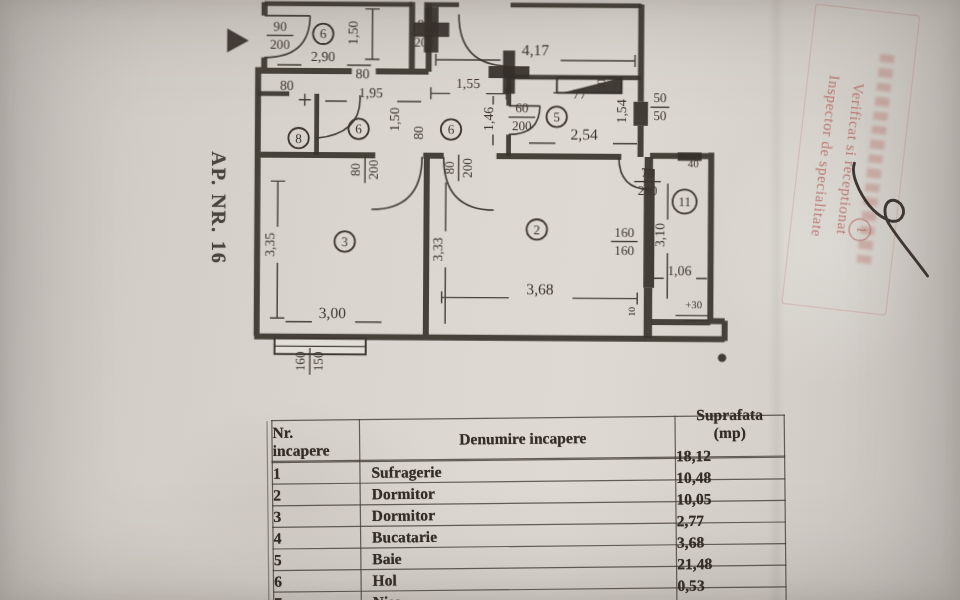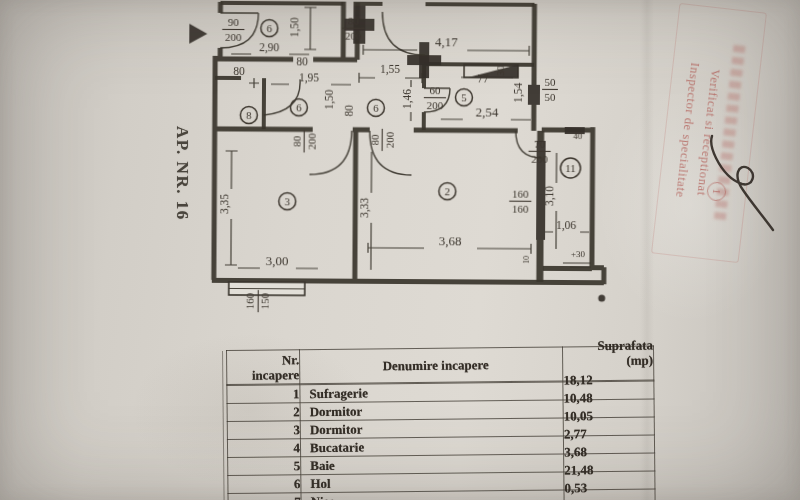--- a/index.html
+++ b/index.html
@@ -24,21 +24,21 @@
   .ap-label{position:absolute;left:192px;top:126px;transform:rotate(90deg);transform-origin:0 0;
        font-size:17px;font-weight:bold;letter-spacing:1.5px;color:#4a453d;white-space:nowrap;
        text-shadow:0 0 1px rgba(74,69,61,.5);}
   
   .rtable{position:absolute;left:226px;top:350px;transform:rotate(-.6deg);transform-origin:0 0;
        border-collapse:collapse;color:#332d26;font-weight:bold;
        text-shadow:0 0 .7px rgba(51,45,38,.65);}
   .rtable td,.rtable th{border:1.6px solid rgba(58,52,44,.75);padding:0;font-size:13px;}
   .rtable th{height:33px;line-height:15px;}
   .rtable td{height:17px;}
-  .c-nr{width:72px;text-align:right;}
+  .c-nr{width:72px;text-align:left;}
   .c-name{width:253px;text-align:left;padding-left:9px !important;}
   .c-area{width:82px;text-align:left;padding-right:8px !important;}
   .c-area span{display:inline-block;transform:translateY(-11px);}
   .rtable::before{content:"";position:absolute;left:-5px;top:0;bottom:0;width:1.4px;
        background:rgba(58,52,44,.5);}
   
   .stamp{position:absolute;left:588px;top:101px;width:240px;height:63px;
        transform:rotate(96.5deg);transform-origin:center;
        color:rgba(178,95,88,.78);font-size:12.5px;line-height:21px;letter-spacing:.6px;
        text-align:center;filter:blur(.45px);white-space:nowrap;}
@@ -228,21 +228,21 @@
   <div class="ap-label">AP. NR. 16</div>
 
   <table class="rtable">
     <thead>
       <tr>
         <th class="c-nr">
           <span>Nr.</span><br>
           <span>incapere</span>
         </th>
         <th class="c-name" style="text-align:center">Denumire incapere</th>
-        <th class="c-area" style="text-align:right;padding-right:0 !important">
+        <th class="c-area" style="text-align:center;padding-right:0 !important">
           <span>Suprafata</span><br>
           <span>(mp)</span>
         </th>
       </tr>
     </thead>
     <tbody id="table-body">
         <tr>
           <td class="c-nr">1</td>
     <td class="c-name">Sufragerie</td>
     <td class="c-area"><span>18,12</span></td>

